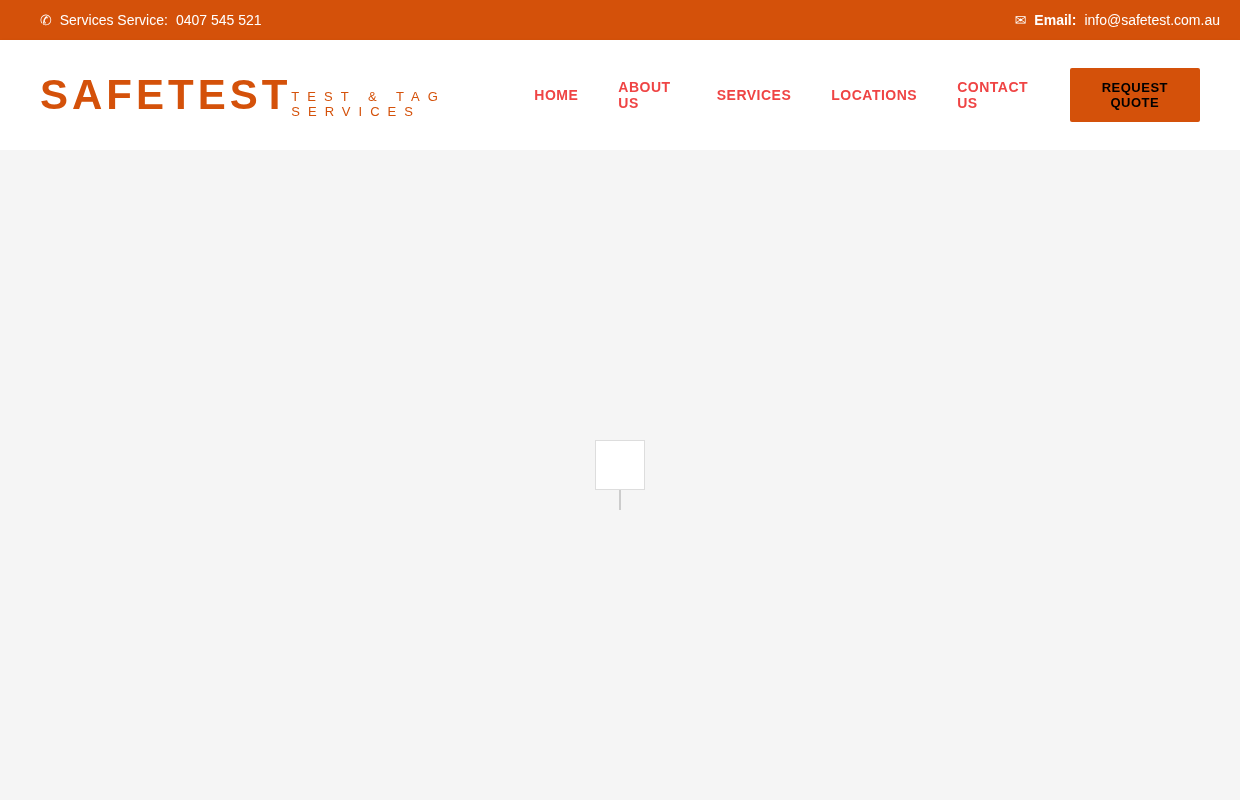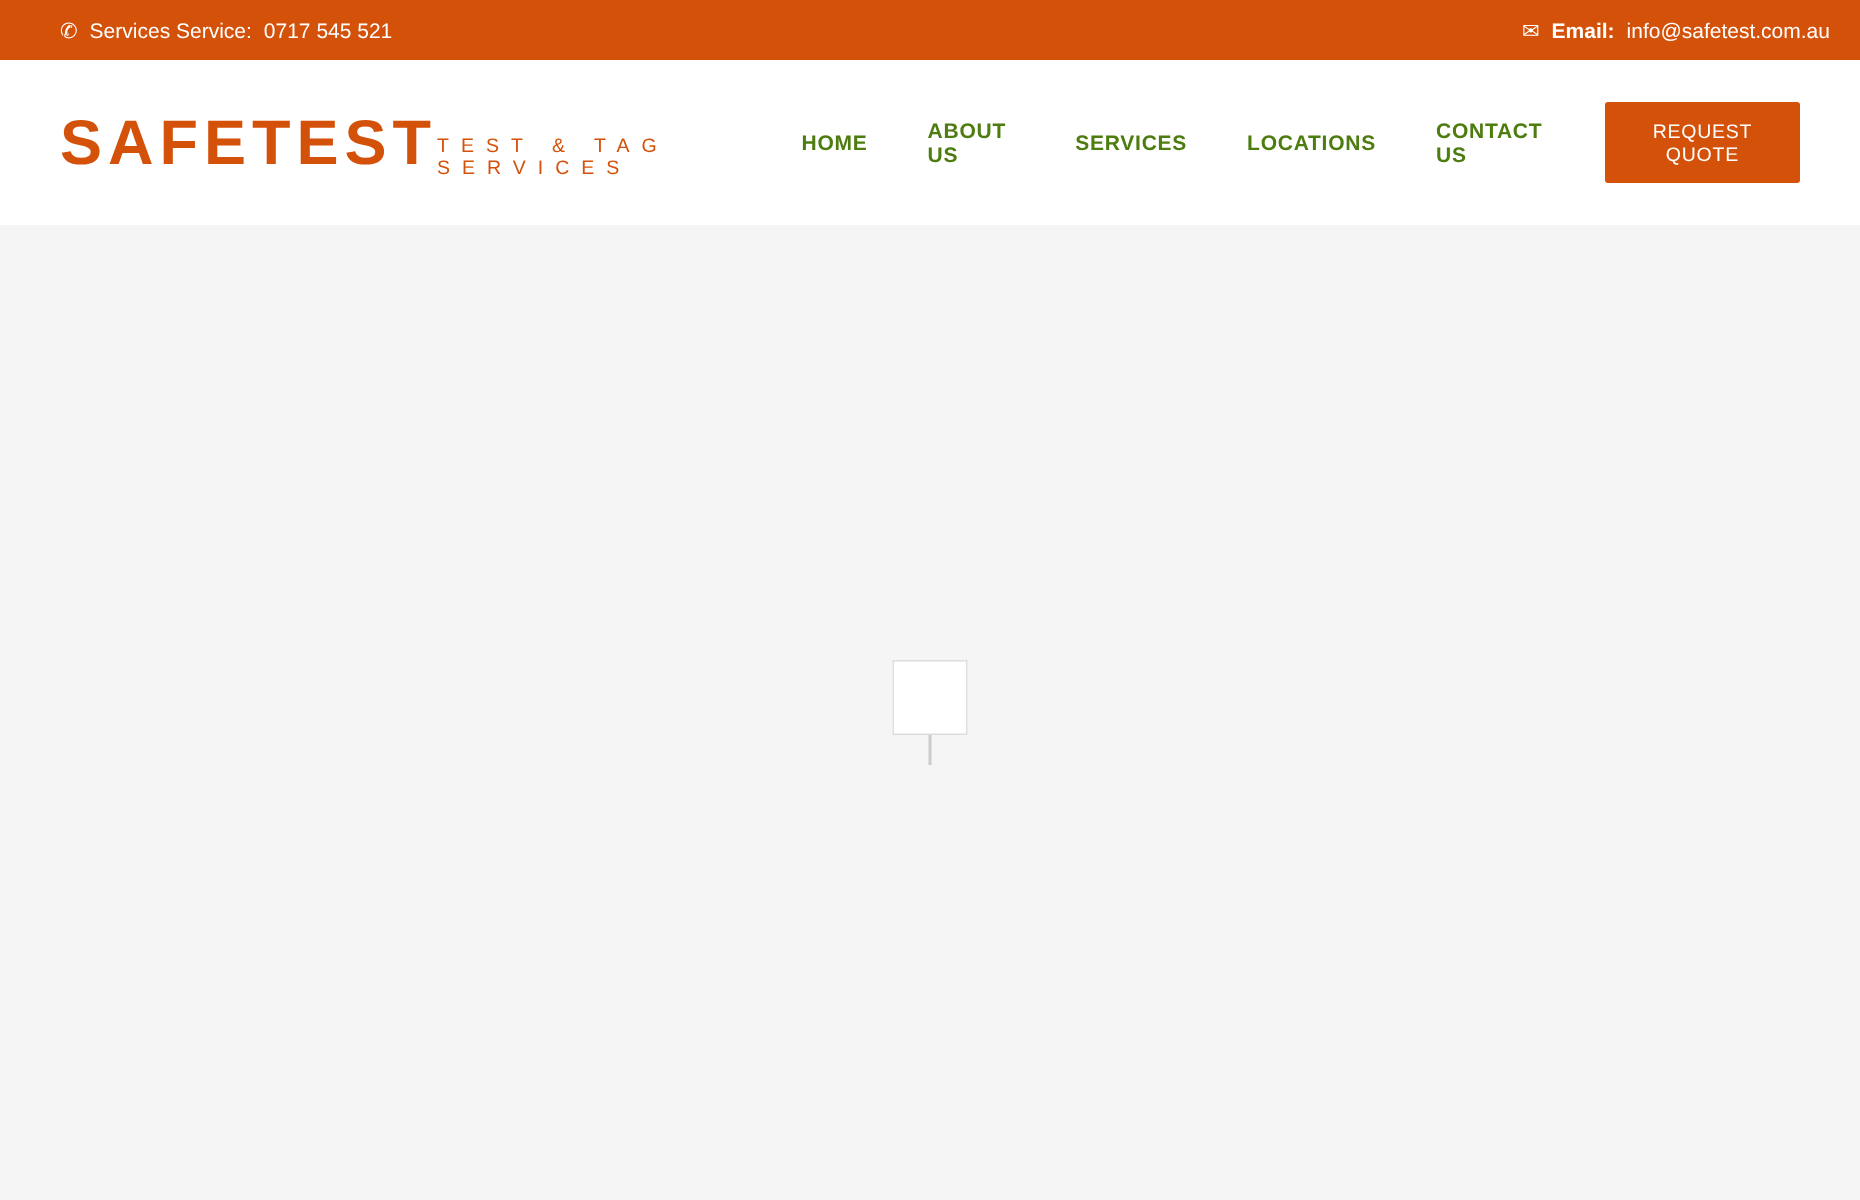--- a/index.html
+++ b/index.html
@@ -79,34 +79,34 @@
 
     .nav-links {
       display: flex;
       align-items: center;
       gap: 40px;
     }
 
     .nav-link {
       font-size: 14px;
       font-weight: 600;
-      color: #4d7c0f;
+      color: #ef4444;
       text-decoration: none;
       text-transform: uppercase;
       letter-spacing: 0.5px;
       cursor: pointer;
     }
 
     .btn-request-quote {
       background: #d4510a;
-      color: #ffffff;
+      color: #000000;
       border: none;
       padding: 12px 20px;
       font-size: 13px;
-      font-weight: 400;
+      font-weight: 700;
       letter-spacing: 0.5px;
       text-transform: uppercase;
       cursor: pointer;
       border-radius: 2px;
     }
 
     
     .main-content {
       background: #f5f5f5;
       min-height: 650px;
@@ -156,21 +156,21 @@
       flex-direction: row;
     }
   </style>
 </head>
 <body>
 
 <div class="top-bar">
   <div class="top-bar-left">
     <span class="phone-icon">✆</span>
     <span>Services Service:</span>
-    <span>0717 545 521</span>
+    <span>0407 545 521</span>
   </div>
   <div class="top-bar-right">
     <span>✉</span>
     <span class="email-label">Email:</span>
     <span>info@safetest.com.au</span>
   </div>
 </div>
 
 <nav class="navbar">
   <div class="logo-wrapper">

